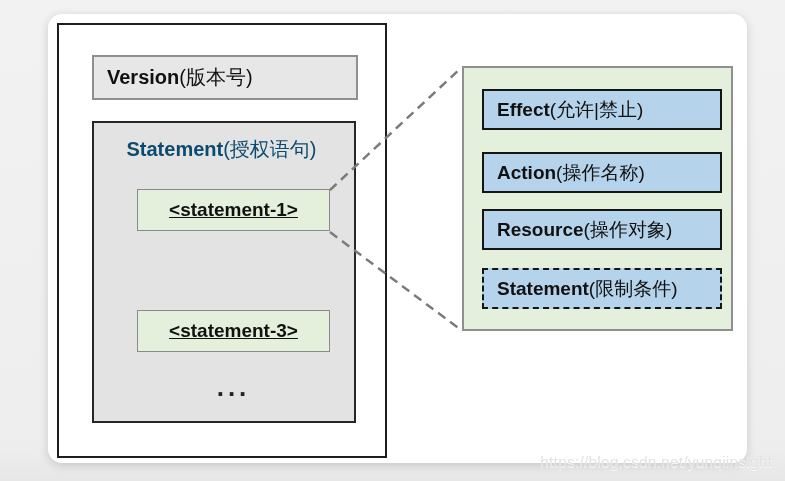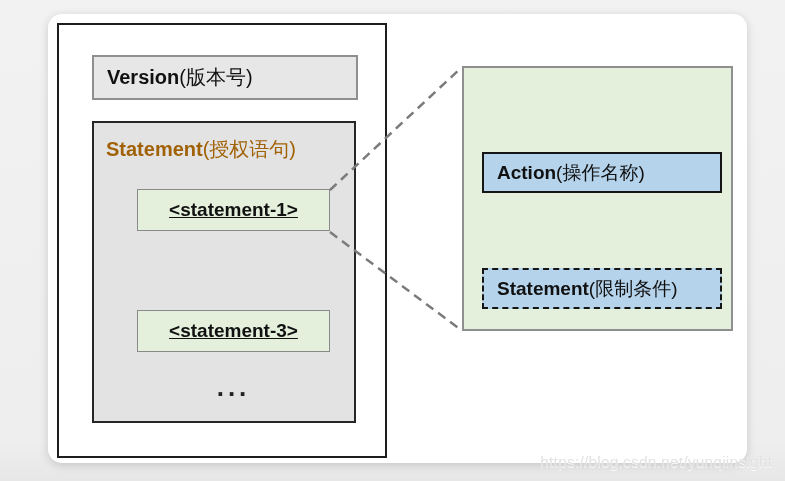--- a/index.html
+++ b/index.html
@@ -44,21 +44,21 @@
   }
   .statement-box {
     position: absolute;
     left: 92px; top: 121px;
     width: 264px; height: 302px;
     background: #e3e3e3;
     border: 2px solid #262626;
   }
   .statement-label {
     margin: 13px 17px 0 12px;
-    font-size: 20px; color: #a16207;
+    font-size: 20px; color: #0c4a6e; text-align: center;
   }
   .kw { font-weight: bold; }
   .anno { font-weight: normal; }
   .stmt-item {
     position: absolute;
     left: 137px;
     width: 193px; height: 42px;
     background: #e4f0db;
     border: 1.5px solid #8a8a8a;
     display: flex; align-items: center; justify-content: center;
@@ -129,22 +129,28 @@
   <div class="statement-box">
     <div class="statement-label"><span class="kw">Statement</span><span class="anno">(授权语句)</span></div>
   </div>
 
   <div class="stmt-item stmt-1">&lt;statement-1&gt;</div>
   <div class="stmt-item stmt-3">&lt;statement-3&gt;</div>
   <div class="ellipsis">...</div>
 
   <div class="detail-panel"></div>
 
+  <div class="field-box field-0">
+    <span><span class="kw">Effect</span><span class="anno">(允许|禁止)</span></span>
+  </div>
   <div class="field-box field-1">
     <span><span class="kw">Action</span><span class="anno">(操作名称)</span></span>
+  </div>
+  <div class="field-box field-2">
+    <span><span class="kw">Resource</span><span class="anno">(操作对象)</span></span>
   </div>
   <div class="field-box field-3">
     <span><span class="kw">Statement</span><span class="anno">(限制条件)</span></span>
   </div>
 
   <svg class="connectors" viewBox="0 0 785 481" xmlns="http://www.w3.org/2000/svg">
     <line x1="330" y1="190" x2="461" y2="68" stroke="#7b7b7b" stroke-width="2.5" stroke-dasharray="9 6"></line>
     <line x1="330" y1="232" x2="461" y2="330" stroke="#7b7b7b" stroke-width="2.5" stroke-dasharray="9 6"></line>
   </svg>
 

